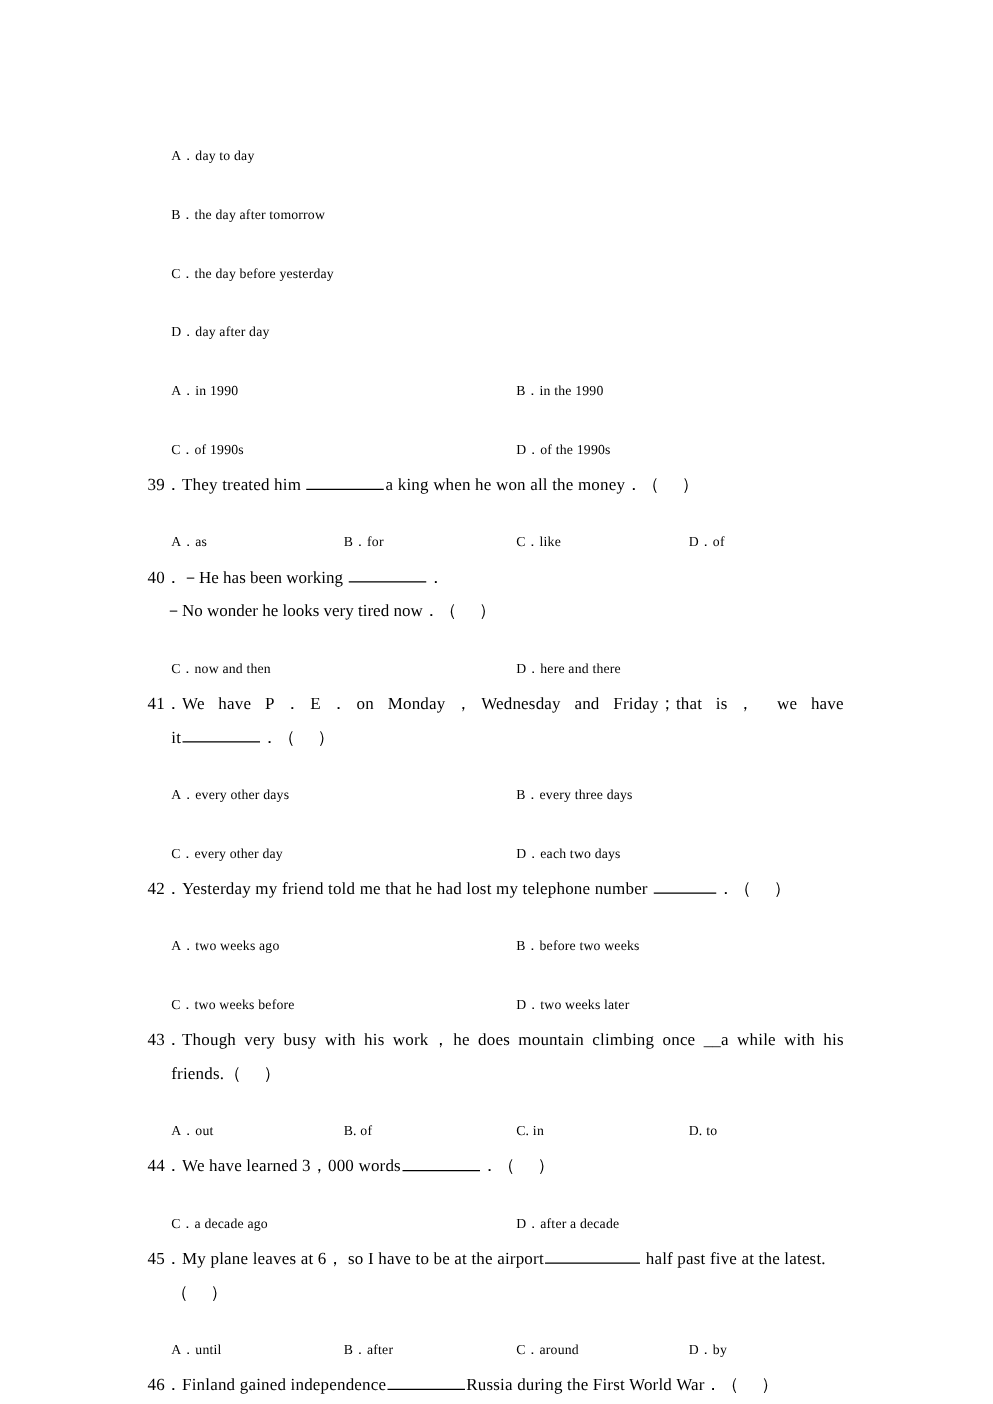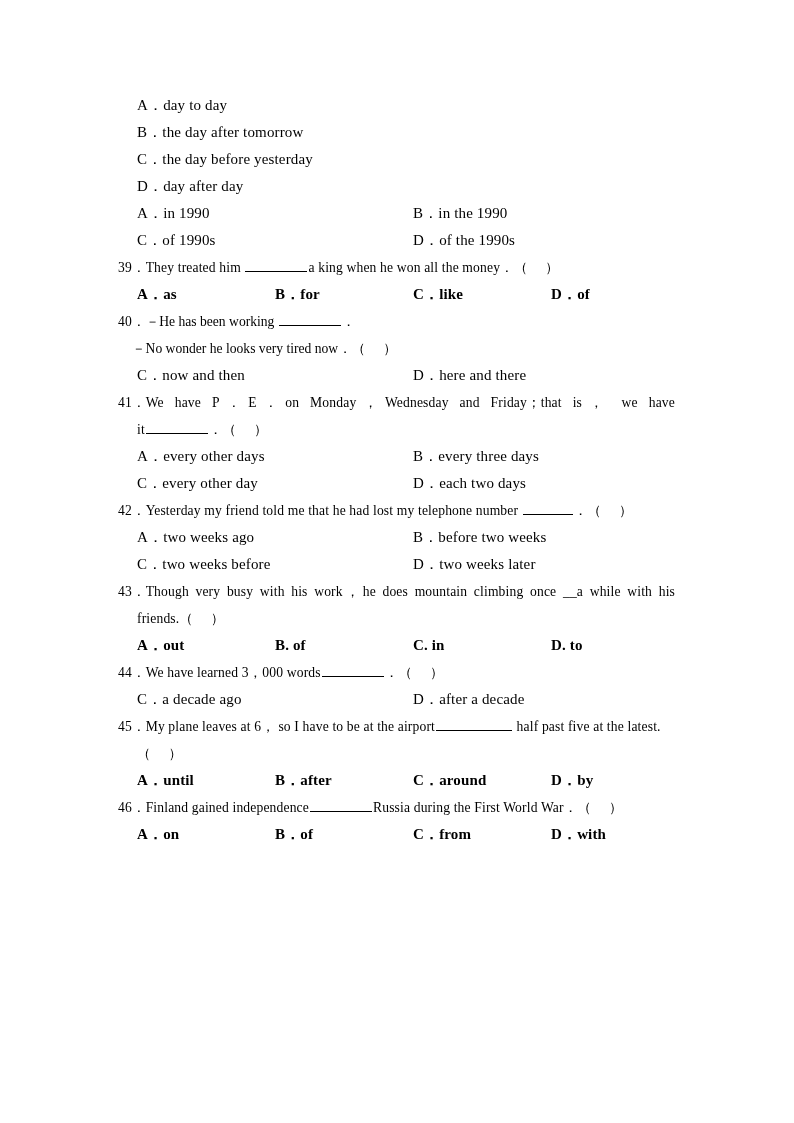--- a/index.html
+++ b/index.html
@@ -54,36 +54,36 @@
   }
   .justify-loose {
     text-align: justify;
     text-align-last: justify;
     white-space: normal;
     width: 557px;
   }
 
   
   .opt-row {
-    font-size: 15px;
+    font-size: 11px;
     line-height: 27px;
     white-space: nowrap;
     letter-spacing: 0.15px;
     padding-left: 19px;
+    margin-top: 20px;
   }
   .opt2 {
     display: inline-block;
     width: 276px;
     vertical-align: top;
   }
   .opt4 {
     display: inline-block;
     width: 138px;
     vertical-align: top;
-    font-weight: bold;
   }
   .opt4.last { width: auto; }
   .opt2.last { width: auto; font-family: Liberation Serif, serif; }
 
   .lbl {
     display: inline-block;
   }
 
   
   .blank {

